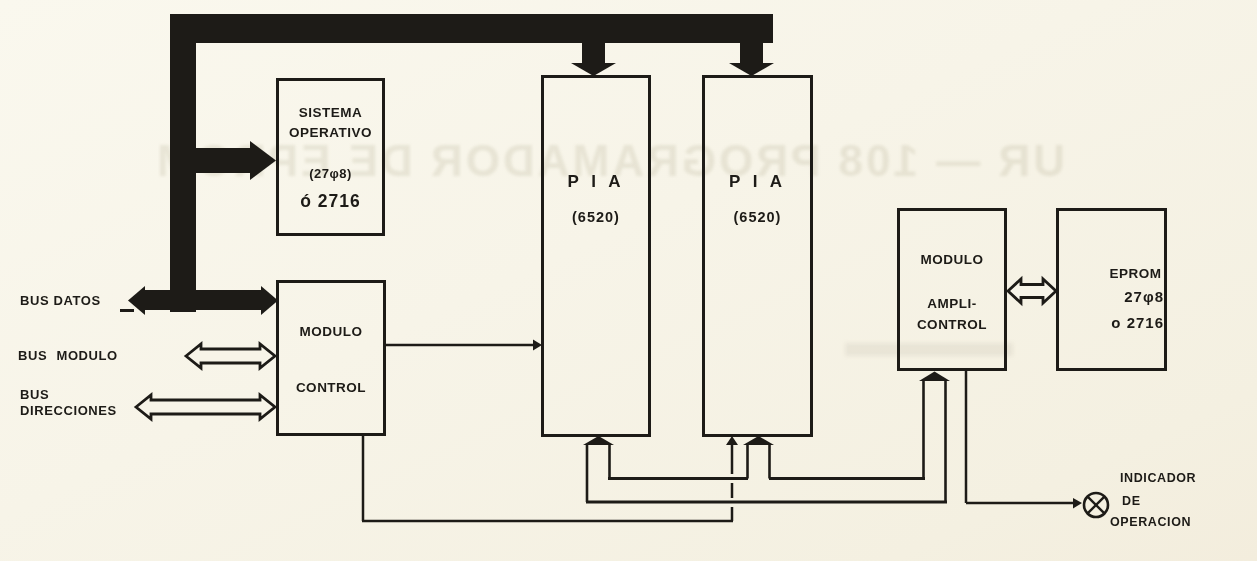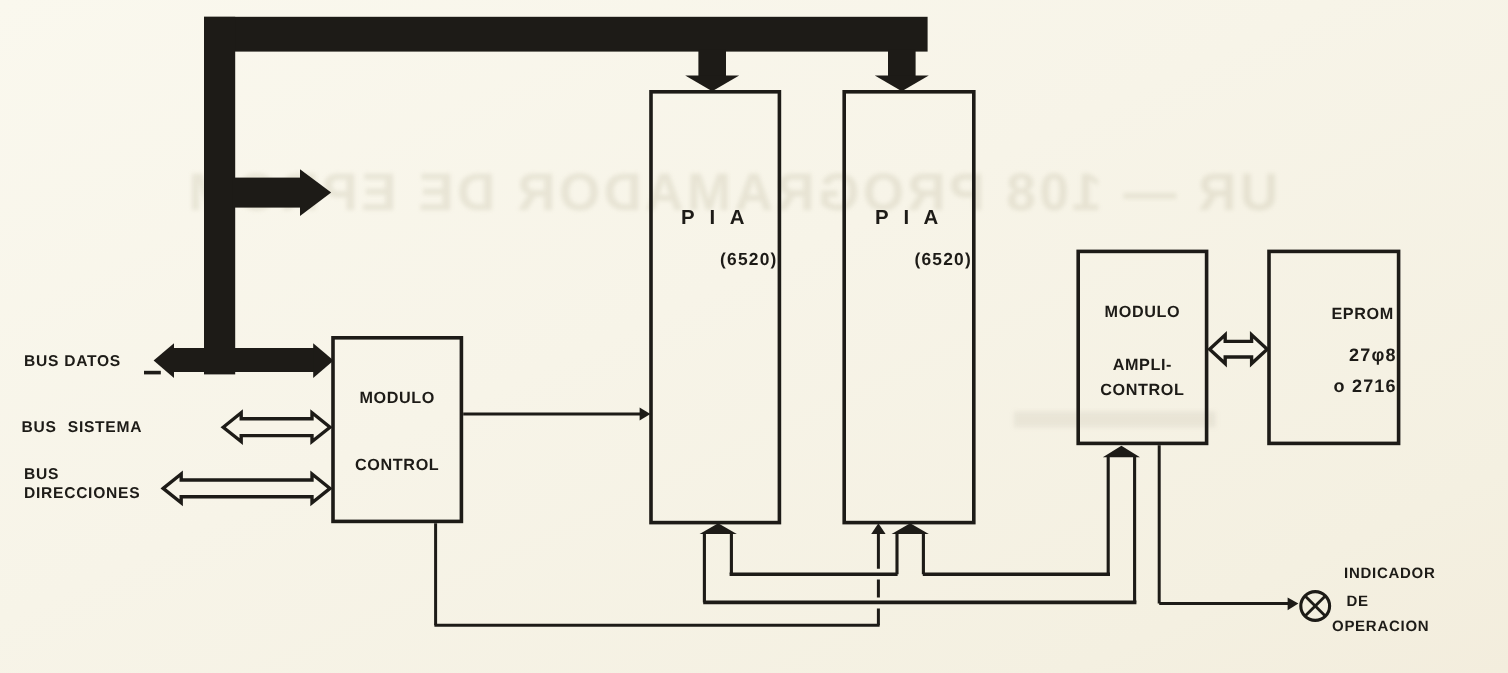--- a/index.html
+++ b/index.html
@@ -37,21 +37,21 @@
     background:transparent;
   }
   .bt{
     position:absolute;left:0;right:0;text-align:center;
     font-weight:bold;font-size:13.5px;letter-spacing:0.5px;
     white-space:nowrap;
   }
   .bt.small{font-size:13px;}
   .bt.big{font-size:17.5px;letter-spacing:1px;}
   .bt.pia-name{font-size:17px;letter-spacing:4px;}
-  .bt.pia-chip{font-size:14.5px;letter-spacing:1px;text-align:right;}
+  .bt.pia-chip{font-size:14.5px;letter-spacing:1px;}
   .bt.chipnum{font-size:15px;letter-spacing:1px;text-align:right;}
   
   .buslabel{
     position:absolute;font-weight:bold;font-size:13px;letter-spacing:0.6px;
     line-height:15.5px;white-space:nowrap;
   }
   .indlabel{
     position:absolute;font-weight:bold;font-size:12.5px;letter-spacing:0.6px;
     white-space:nowrap;
   }
@@ -148,20 +148,26 @@
       <polygon class="inkfill" points="1073,498 1073,508.5 1082,503"></polygon>
     </g>
 
     <g>
       <circle class="inkline" cx="1096" cy="505" r="12" stroke-width="2.6"></circle>
       <line class="inkline" x1="1087.6" y1="496.6" x2="1104.4" y2="513.4" stroke-width="2.4"></line>
       <line class="inkline" x1="1104.4" y1="496.6" x2="1087.6" y2="513.4" stroke-width="2.4"></line>
     </g>
   </svg>
 
+  <div class="box" style="left:276px;top:78px;width:109px;height:158px;">
+    <span class="bt" style="top:24px;">SISTEMA</span>
+    <span class="bt" style="top:44px;">OPERATIVO</span>
+    <span class="bt small" style="top:85px;">(27φ8)</span>
+    <span class="bt big" style="top:110px;">ó 2716</span>
+  </div>
 
   <div class="box" style="left:541px;top:75px;width:110px;height:362px;">
     <span class="bt pia-name" style="top:94px;">P I A</span>
     <span class="bt pia-chip" style="top:131px;">(6520)</span>
   </div>
 
   <div class="box" style="left:702px;top:75px;width:111px;height:362px;">
     <span class="bt pia-name" style="top:94px;">P I A</span>
     <span class="bt pia-chip" style="top:131px;">(6520)</span>
   </div>
@@ -171,28 +177,28 @@
     <span class="bt" style="top:97px;">CONTROL</span>
   </div>
 
   <div class="box" style="left:897px;top:208px;width:110px;height:163px;">
     <span class="bt" style="top:41px;">MODULO</span>
     <span class="bt" style="top:85px;">AMPLI-</span>
     <span class="bt" style="top:106px;">CONTROL</span>
   </div>
 
   <div class="box" style="left:1056px;top:208px;width:111px;height:163px;">
-    <span class="bt" style="top:43px;margin-left:48px;">EPROM</span>
+    <span class="bt" style="top:55px;margin-left:48px;">EPROM</span>
     <span class="bt chipnum" style="top:77px;">27φ8</span>
     <span class="bt chipnum" style="top:103px;">o 2716</span>
   </div>
 
   <div class="buslabel" style="left:20px;top:293px;">BUS DATOS</div>
   <div class="dash-mark"></div>
-  <div class="buslabel" style="left:18px;top:348px;word-spacing:5px;">BUS SISTEMA</div>
+  <div class="buslabel" style="left:18px;top:348px;word-spacing:5px;">BUS MODULO</div>
   <div class="buslabel" style="left:20px;top:387px;">BUS</div>
   <div class="buslabel" style="left:20px;top:403px;">DIRECCIONES</div>
 
   <div class="indlabel" style="left:1120px;top:471px;">INDICADOR</div>
   <div class="indlabel" style="left:1122px;top:494px;">DE</div>
   <div class="indlabel" style="left:1110px;top:515px;">OPERACION</div>
 
 </div>
 
 </body></html>

